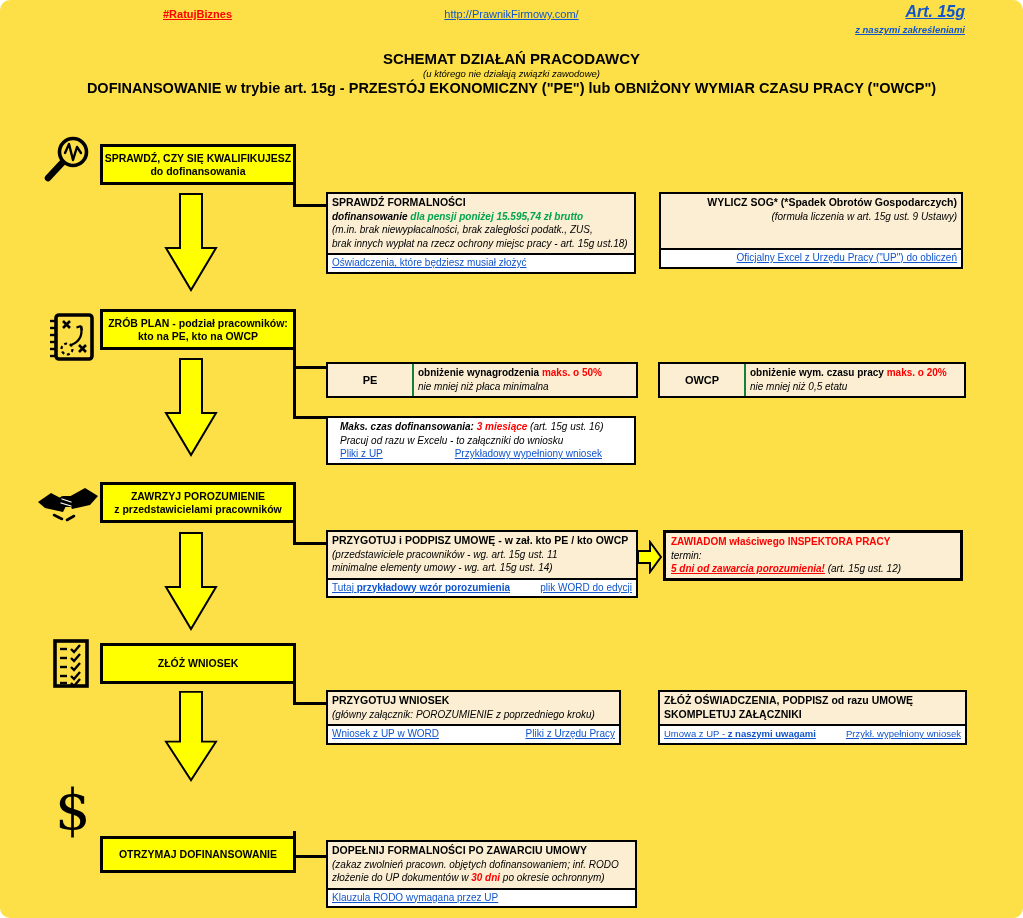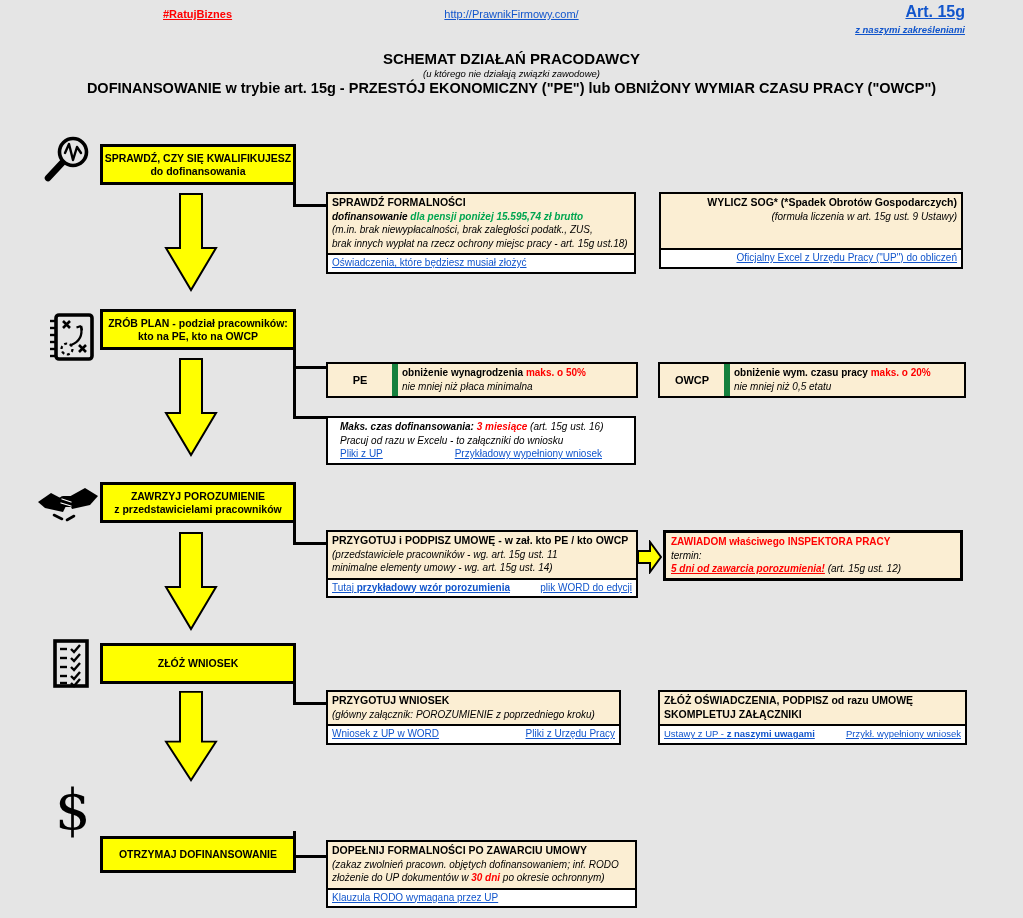--- a/index.html
+++ b/index.html
@@ -1,24 +1,24 @@
 <!DOCTYPE html>
 <html lang="pl"><head>
 <meta charset="utf-8">
 <style>
   * { box-sizing: border-box; margin: 0; padding: 0; }
   html,body { background:#fff; }
   body { font-family: "Liberation Sans", "DejaVu Sans", sans-serif; color:#000; }
-  #canvas { position:relative; width:1023px; height:918px; background:#e5e5e5; overflow:hidden; }
+  #canvas { position:relative; width:1023px; height:918px; background:#fde047; overflow:hidden;border-radius:10px; }
   .abs { position:absolute; }
 
   
   .hash { color:#FF0000; font-weight:bold; font-size:11px; text-decoration:underline; cursor:pointer; }
   .url  { color:#1155CC; font-size:11px; text-decoration:underline; cursor:pointer; }
-  .art  { color:#1155CC; font-size:16px; font-weight:bold; text-decoration:underline; cursor:pointer; }
+  .art  { color:#1155CC; font-size:16px; font-weight:bold; font-style:italic; text-decoration:underline; cursor:pointer; }
   .artnote { color:#1155CC; font-size:9.5px; font-weight:bold; font-style:italic; text-decoration:underline; cursor:pointer; }
 
   .t-main { font-size:15px; font-weight:bold; text-align:center; width:100%; }
   .t-sub  { font-size:9.5px; font-style:italic; text-align:center; width:100%; }
   .t-line2{ font-size:14.5px; font-weight:bold; text-align:center; width:100%; }
 
   
   .ybox { background:#FFFF00; border:3px solid #000; width:196px;
           display:flex; flex-direction:column; align-items:center; justify-content:center;
           font-weight:bold; font-size:10.5px; line-height:13px; text-align:center; }
@@ -34,21 +34,21 @@
   .it { font-style:italic; }
   .bi { font-weight:bold; font-style:italic; }
   .green { color:#00A550; font-weight:bold; font-style:italic; }
   .red { color:#FF0000; font-weight:bold; }
   .redbi { color:#FF0000; font-weight:bold; font-style:italic; }
   .lnk { color:#1155CC; text-decoration:underline; cursor:pointer; }
   .rowsplit { display:flex; justify-content:space-between; }
 
   
   .ruler { border:2px solid #000; background:#FBEED3; display:flex; height:36px; }
-  .ruler .lab { width:70px; border-right:6px solid #15803d; display:flex; align-items:center; justify-content:center;
+  .ruler .lab { width:86px; border-right:2px solid #15803d; display:flex; align-items:center; justify-content:center;
                 font-weight:bold; font-size:11px; }
   .ruler .body { flex:1; padding:2px 4px; font-size:10px; line-height:14px; }
 
   .whitebox { border:2px solid #000; background:#fff; font-size:10px; line-height:13.5px; padding:2px 12px; }
 
   .inspector { border:3px solid #000; background:#FBEED3; font-size:10px; line-height:13.5px; padding:2px 5px; }
 
   .dollar { font-family:"DejaVu Serif","Liberation Serif",serif; font-size:56px; line-height:56px; }
 </style>
 </head>
@@ -248,21 +248,21 @@
     </div>
   </div>
 
   <div class="abs panel" style="left:658px; top:690px; width:309px;">
     <div class="cream">
       <div class="ptitle">ZŁÓŻ OŚWIADCZENIA, PODPISZ od razu UMOWĘ</div>
       <div class="ptitle">SKOMPLETUJ ZAŁĄCZNIKI</div>
     </div>
     <div class="linksec" style="font-size:9.5px;">
       <div class="rowsplit">
-        <span class="lnk"><span>Ustawy z UP - </span><b>z naszymi uwagami</b></span>
+        <span class="lnk"><span>Umowa z UP - </span><b>z naszymi uwagami</b></span>
         <span class="lnk">Przykł. wypełniony wniosek</span>
       </div>
     </div>
   </div>
 
   <div class="abs dollar" style="left:55px; top:782px;">$</div>
   <div class="abs ybox" style="left:100px; top:836px; height:37px;">
     <span>OTRZYMAJ DOFINANSOWANIE</span>
   </div>
   <div class="abs conn" style="left:293px; top:831px; width:3px; height:27px;"></div>

